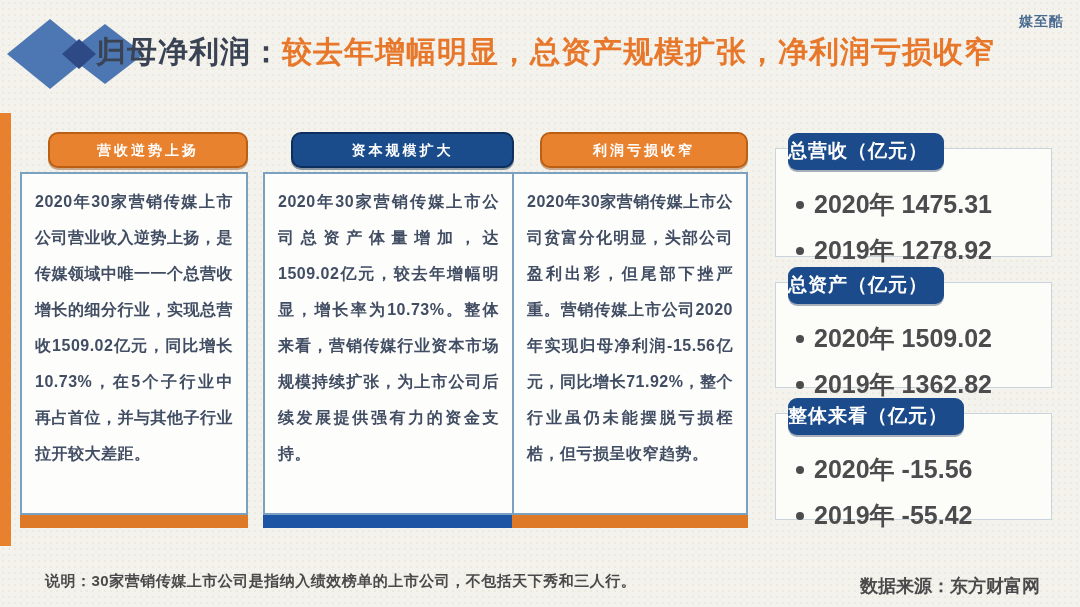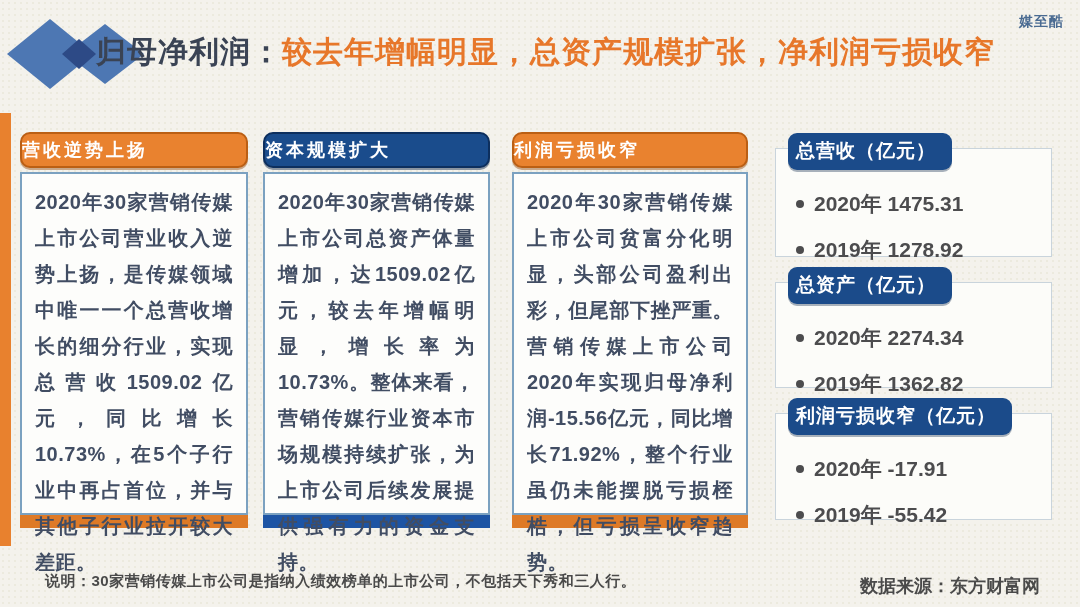--- a/index.html
+++ b/index.html
@@ -15,54 +15,54 @@
 
   
   .logo{ position:absolute; left:4px; top:16px; }
   .title{ position:absolute; left:96px; top:32px; font-size:30px; font-weight:800; letter-spacing:1px; color:#3a4354; white-space:nowrap; }
   .title .hl{ color:#e7772a; }
   .brand{ position:absolute; top:13px; right:16px; font-size:14px; font-weight:700; color:#4a6b92; letter-spacing:1px; }
 
   
   .col{ position:absolute; top:132px; }
   .col1{ left:20px;  width:228px; }
-  .col2{ left:263px; width:227px; }
+  .col2{ left:263px; width:251px; }
   .col3{ left:512px; width:236px;border-radius:12px; }
   .pill{
-    height:36px; line-height:32px; text-align:left; border-radius:10px;
-    font-size:18px; font-weight:800; letter-spacing:3px; color:#ffffff;
+    height:36px; line-height:32px; text-align:center; border-radius:10px;
+    font-size:14px; font-weight:800; letter-spacing:3px; color:#ffffff;margin-left:28px;
   }
   .pill.orange{ background:#e9822f; border:2px solid #bb5f14; box-shadow:0 2px 0 rgba(150,75,15,.45); }
   .pill.blue  { background:#1a4c8c; border:2px solid #0d2f5e; box-shadow:0 2px 0 rgba(10,35,70,.45); }
   .colbody{
     margin-top:4px; height:343px; background:#fdfdfb; border:2px solid #7ba1c0;
     padding:10px 13px 0 13px;
-    font-size:20px; line-height:36px; font-weight:700; color:#414d63;
+    font-size:16px; line-height:36px; font-weight:700; color:#414d63;
     text-align:justify; text-justify:inter-ideograph; letter-spacing:.5px;
   }
   .colbar{ height:13px; }
   .colbar.orange{ background:#de7a27; }
   .colbar.blue  { background:#1d54a4; }
 
   
   .statbox{
     position:absolute; left:775px; width:277px;
     background:#fcfcf9; border:1px solid #c9d4dc;
   }
   .statbox.s1{ top:148px; height:109px; }
   .statbox.s2{ top:282px; height:106px; }
   .statbox.s3{ top:413px; height:107px; }
   .statpill{
     position:absolute; left:12px; top:-16px; display:inline-block;
-    background:#1b4b8a; border-radius:9px; padding:5px 16px 6px 8px;
+    background:#1b4b8a; border-radius:9px; padding:5px 16px 6px 0;
     font-size:19px; font-weight:800; color:#ffffff; letter-spacing:1px;
     box-shadow:0 2px 0 rgba(10,35,70,.35); white-space:nowrap;
   }
   .statitems{ padding:32px 0 0 20px; }
-  .statitem{ height:46px; line-height:46px; font-size:21px; font-weight:700; color:#4c4c4e; white-space:nowrap; }
+  .statitem{ height:46px; line-height:46px; font-size:25px; font-weight:700; color:#4c4c4e; white-space:nowrap; }
   .bullet{ display:inline-block; width:8px; height:8px; border-radius:50%; background:#4c4c4e; margin:0 10px 3px 0; vertical-align:middle; }
 
   
   .note{ position:absolute; left:45px; top:572px; font-size:15px; font-weight:700; color:#4a4a4a; letter-spacing:.5px; }
   .source{ position:absolute; right:40px; top:574px; font-size:18px; font-weight:700; color:#4a4a4a; }
 </style>
 </head>
 <body>
 
 <div class="slide">
@@ -99,29 +99,29 @@
     <div class="statpill">总营收（亿元）</div>
     <div class="statitems">
       <div class="statitem"><span class="bullet"></span><span>2020年</span>&nbsp;<span>1475.31</span></div>
       <div class="statitem"><span class="bullet"></span><span>2019年</span>&nbsp;<span>1278.92</span></div>
     </div>
   </div>
 
   <div class="statbox s2">
     <div class="statpill">总资产（亿元）</div>
     <div class="statitems">
-      <div class="statitem"><span class="bullet"></span><span>2020年</span>&nbsp;<span>2274.34</span></div>
+      <div class="statitem"><span class="bullet"></span><span>2020年</span>&nbsp;<span>1509.02</span></div>
       <div class="statitem"><span class="bullet"></span><span>2019年</span>&nbsp;<span>1362.82</span></div>
     </div>
   </div>
 
   <div class="statbox s3">
-    <div class="statpill">利润亏损收窄（亿元）</div>
+    <div class="statpill">整体来看（亿元）</div>
     <div class="statitems">
-      <div class="statitem"><span class="bullet"></span><span>2020年</span>&nbsp;<span>-17.91</span></div>
+      <div class="statitem"><span class="bullet"></span><span>2020年</span>&nbsp;<span>-15.56</span></div>
       <div class="statitem"><span class="bullet"></span><span>2019年</span>&nbsp;<span>-55.42</span></div>
     </div>
   </div>
 
   <div class="note">说明：30家营销传媒上市公司是指纳入绩效榜单的上市公司，不包括天下秀和三人行。</div>
   <div class="source">数据来源：东方财富网</div>
 
 </div>
 
 </body></html>

